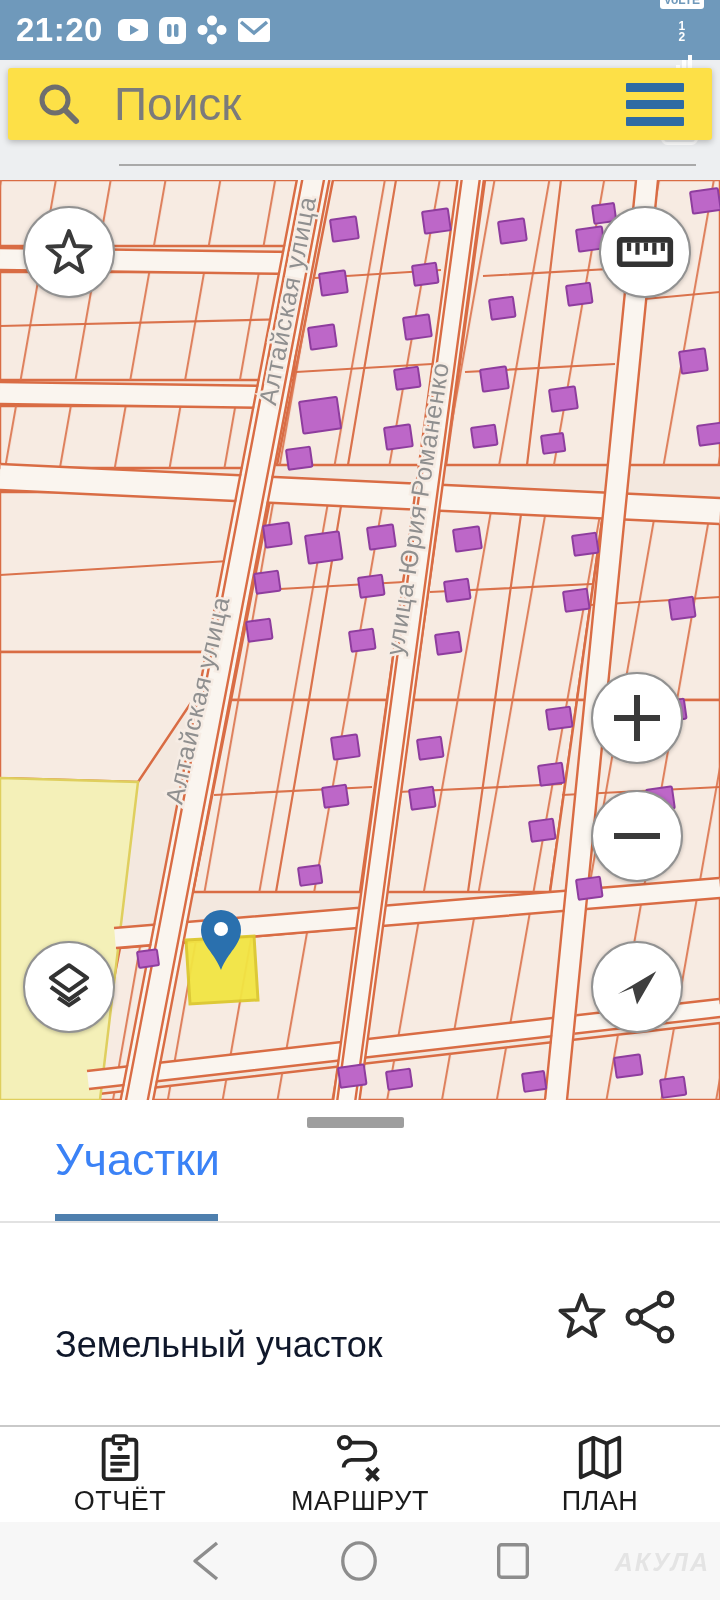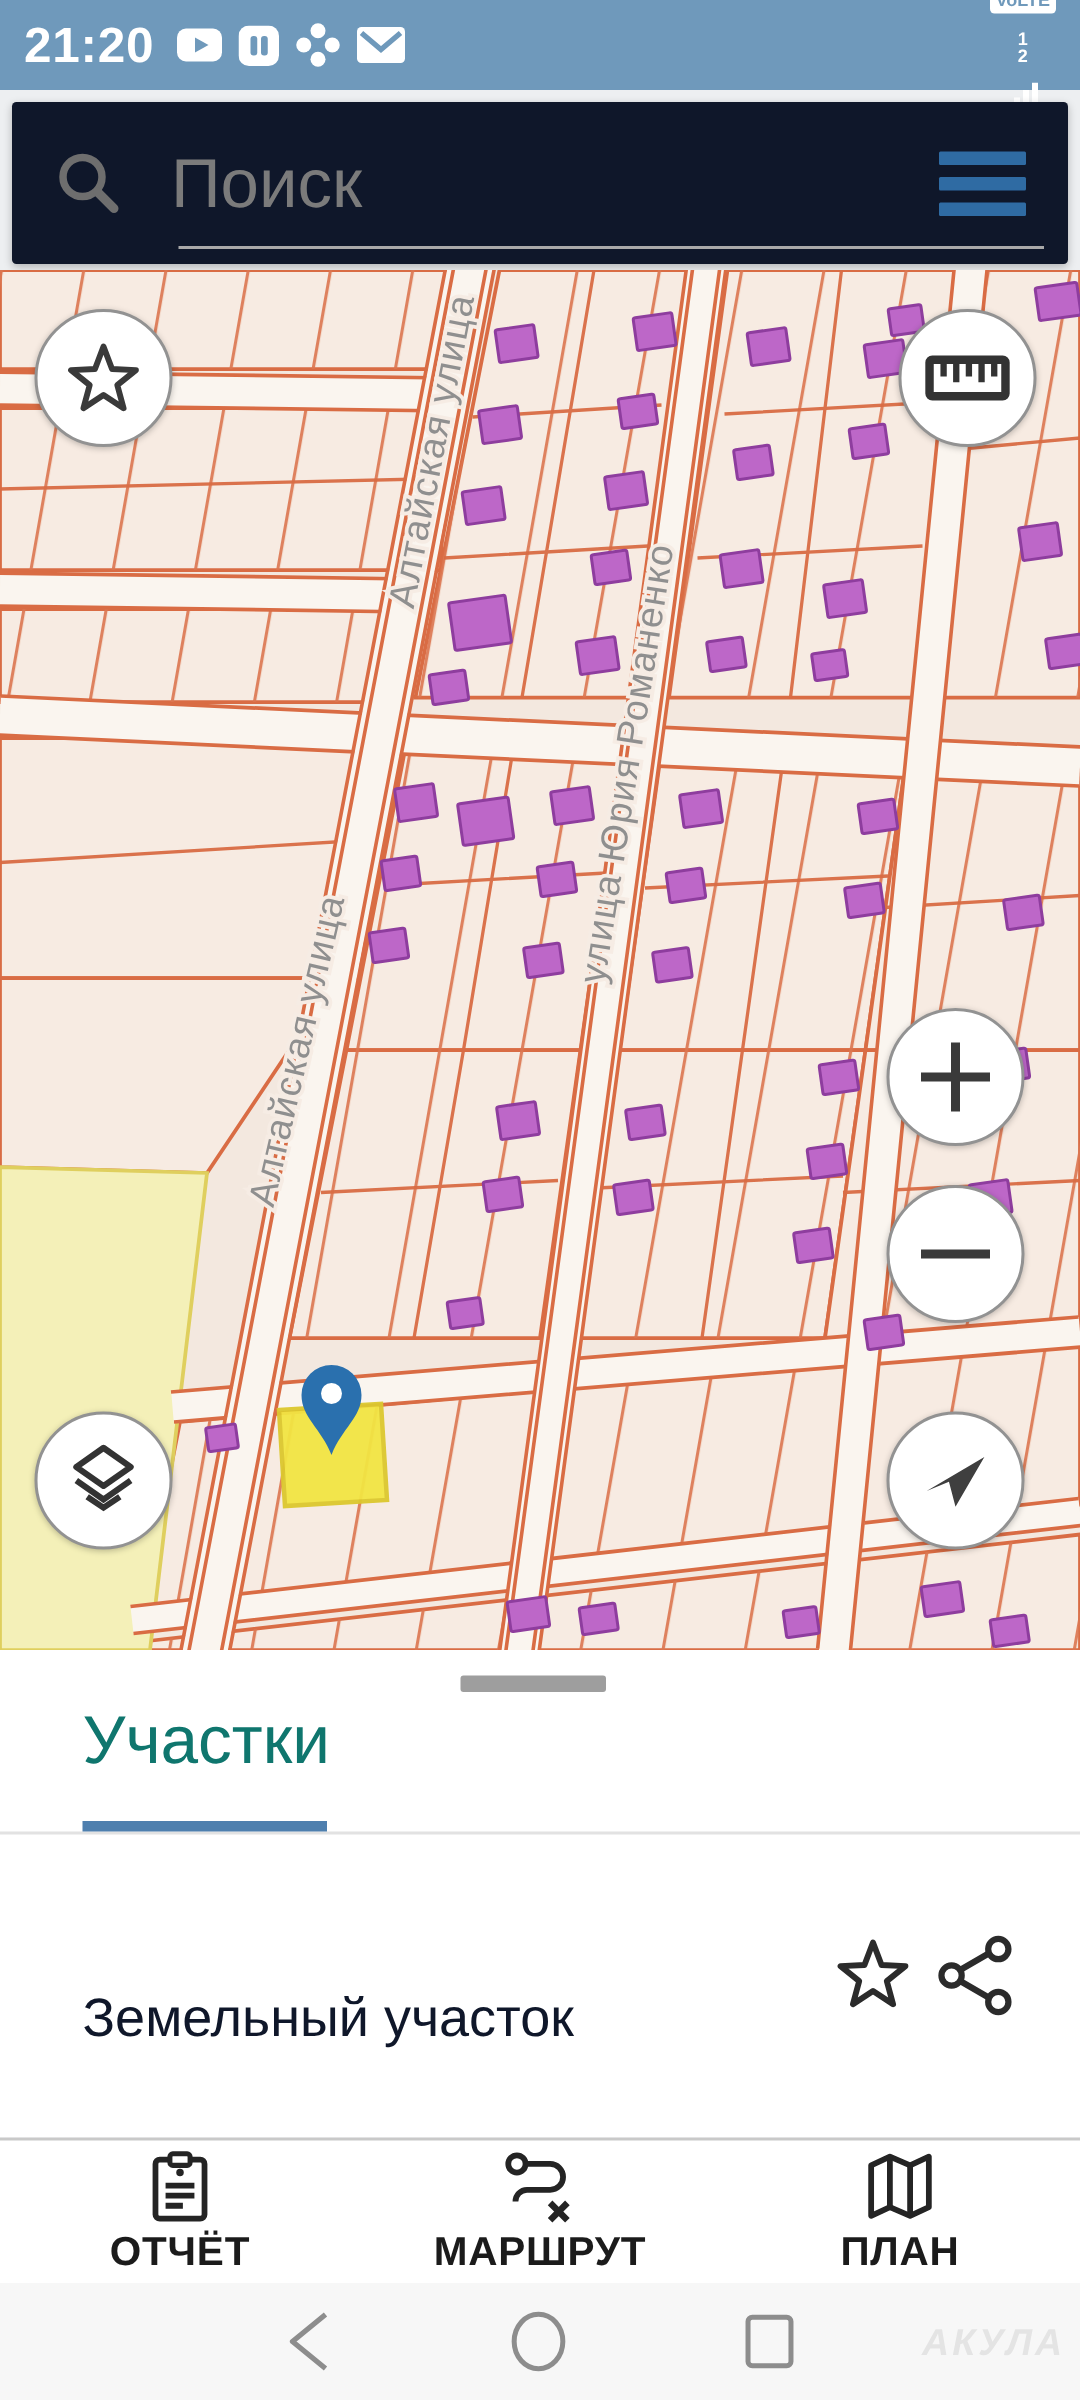--- a/index.html
+++ b/index.html
@@ -8,46 +8,46 @@
   
   .statusbar{position:absolute;left:0;top:0;width:720px;height:60px;background:#6f99bb;color:#fff;
              display:flex;align-items:center;padding:0 16px;box-sizing:border-box;gap:11px;}
   .sb-time{font-size:33px;font-weight:700;letter-spacing:.5px;margin-right:4px;}
   .sb-ic{display:flex;align-items:center;}
   .sb-right{margin-left:auto;display:flex;align-items:center;gap:12px;flex-direction:column;}
   .volte-badge{background:#fff;color:#6f99bb;font-size:12px;font-weight:700;border-radius:3px;
                padding:2px 4px;line-height:14px;}
   .simstack{display:flex;flex-direction:column;align-items:center;font-size:12px;font-weight:700;line-height:11px;}
   
-  .search-card{position:absolute;left:8px;top:68px;width:704px;height:108px;background:#0f172a;border-radius:3px;
+  .search-card{position:absolute;left:8px;top:68px;width:704px;height:72px;background:#fde047;border-radius:3px;
                box-shadow:0 2px 6px rgba(0,0,0,.25);display:flex;align-items:center;padding:0 28px;
                box-sizing:border-box;}
   .search-text{font-size:46px;color:#7b7b7b;margin-left:32px;}
   .search-underline{position:absolute;left:111px;top:96px;width:577px;height:2px;background:#a9a9a9;}
   .hamburger{margin-left:auto;display:flex;flex-direction:column;gap:8px;cursor:pointer;}
   .hamburger span{display:block;width:58px;height:9px;background:#2f6ba3;border-radius:1px;}
   
   .map{position:absolute;left:0;top:180px;width:720px;height:920px;background:#f3e8df;}
   .mbtn{position:absolute;width:88px;height:88px;border-radius:50%;background:#fff;border:2px solid #929292;
         box-shadow:0 1px 4px rgba(0,0,0,.25);display:flex;align-items:center;justify-content:center;cursor:pointer;}
   
   .sheet{position:absolute;left:0;top:1100px;width:720px;height:325px;background:#fff;}
   .handle{position:absolute;left:307px;top:17px;width:97px;height:11px;background:#9e9e9e;border-radius:2px;}
-  .tab{position:absolute;left:55px;top:34px;font-size:45px;font-weight:500;color:#0f766e;}
+  .tab{position:absolute;left:55px;top:34px;font-size:45px;font-weight:500;color:#3b82f6;}
   .tabline{position:absolute;left:55px;top:114px;width:163px;height:7px;background:#4e7fae;}
   .sheetdiv{position:absolute;left:0;top:121px;width:720px;height:2px;background:#e2e2e2;}
   .cadnum{position:absolute;left:55px;top:150px;font-size:50px;font-weight:500;color:#4579ab;letter-spacing:.5px;cursor:pointer;}
   .cadtype{position:absolute;left:55px;top:224px;font-size:36px;color:#0f172a;}
   .fav-btn{position:absolute;left:554px;top:188px;cursor:pointer;}
   .share-btn{position:absolute;left:624px;top:190px;cursor:pointer;}
   
   .toolbar{position:absolute;left:0;top:1425px;width:720px;height:97px;background:#fff;
            border-top:2px solid #c9c9c9;display:flex;box-sizing:border-box;}
   .titem{flex:1;display:flex;flex-direction:column;align-items:center;justify-content:center;gap:3px;cursor:pointer;}
-  .titem .tlabel{font-size:27px;font-weight:700;color:#1b1b1b;letter-spacing:.5px;}
+  .titem .tlabel{font-size:27px;font-weight:400;color:#1b1b1b;letter-spacing:.5px;}
   
   .navbar{position:absolute;left:0;top:1522px;width:720px;height:78px;background:#f7f7f7;
           display:flex;align-items:center;justify-content:center;gap:112px;}
   .navbar svg{cursor:pointer;}
   .watermark{position:absolute;right:10px;top:26px;font-size:25px;font-weight:700;font-style:italic;
              color:rgba(40,40,40,.09);letter-spacing:2px;}
 </style>
 </head>
 <body>
 

